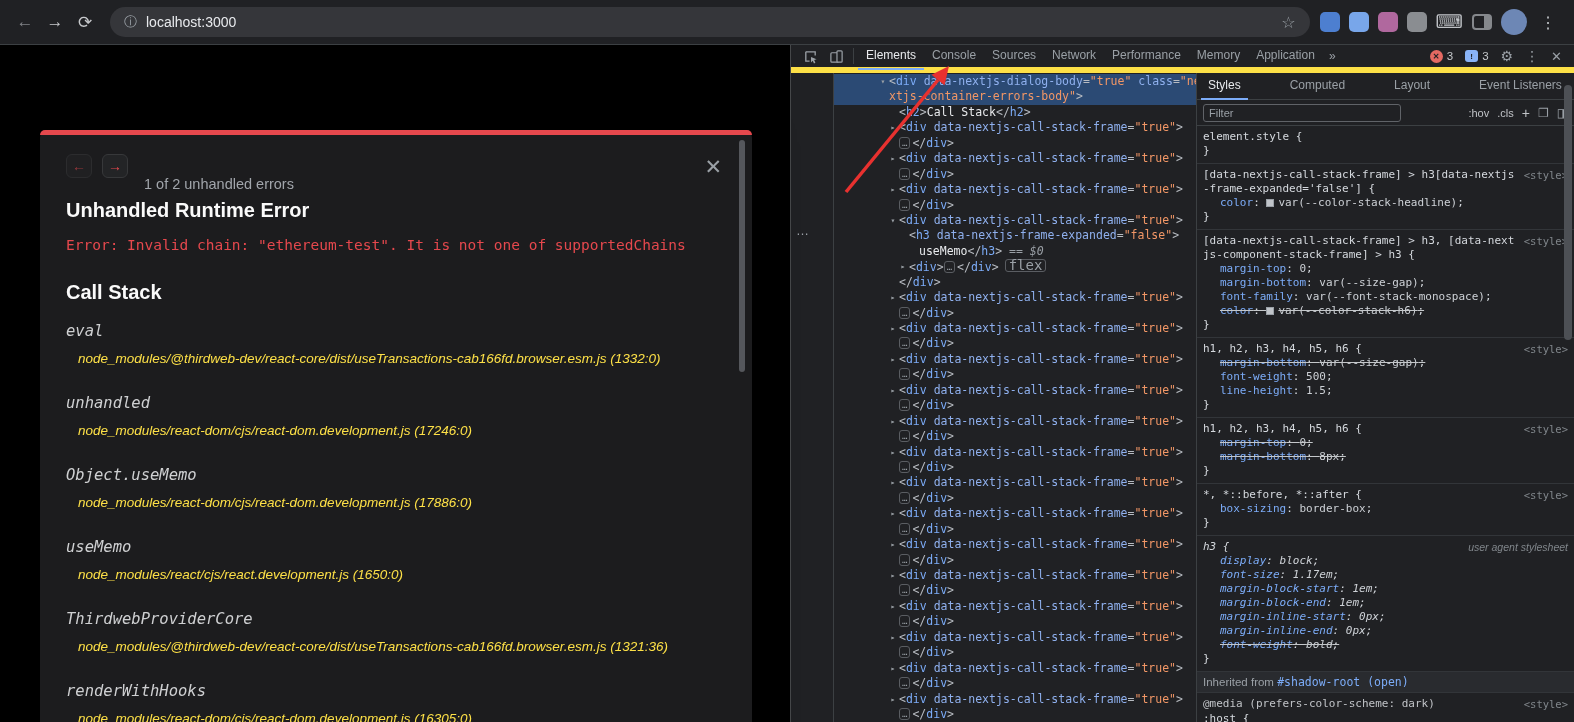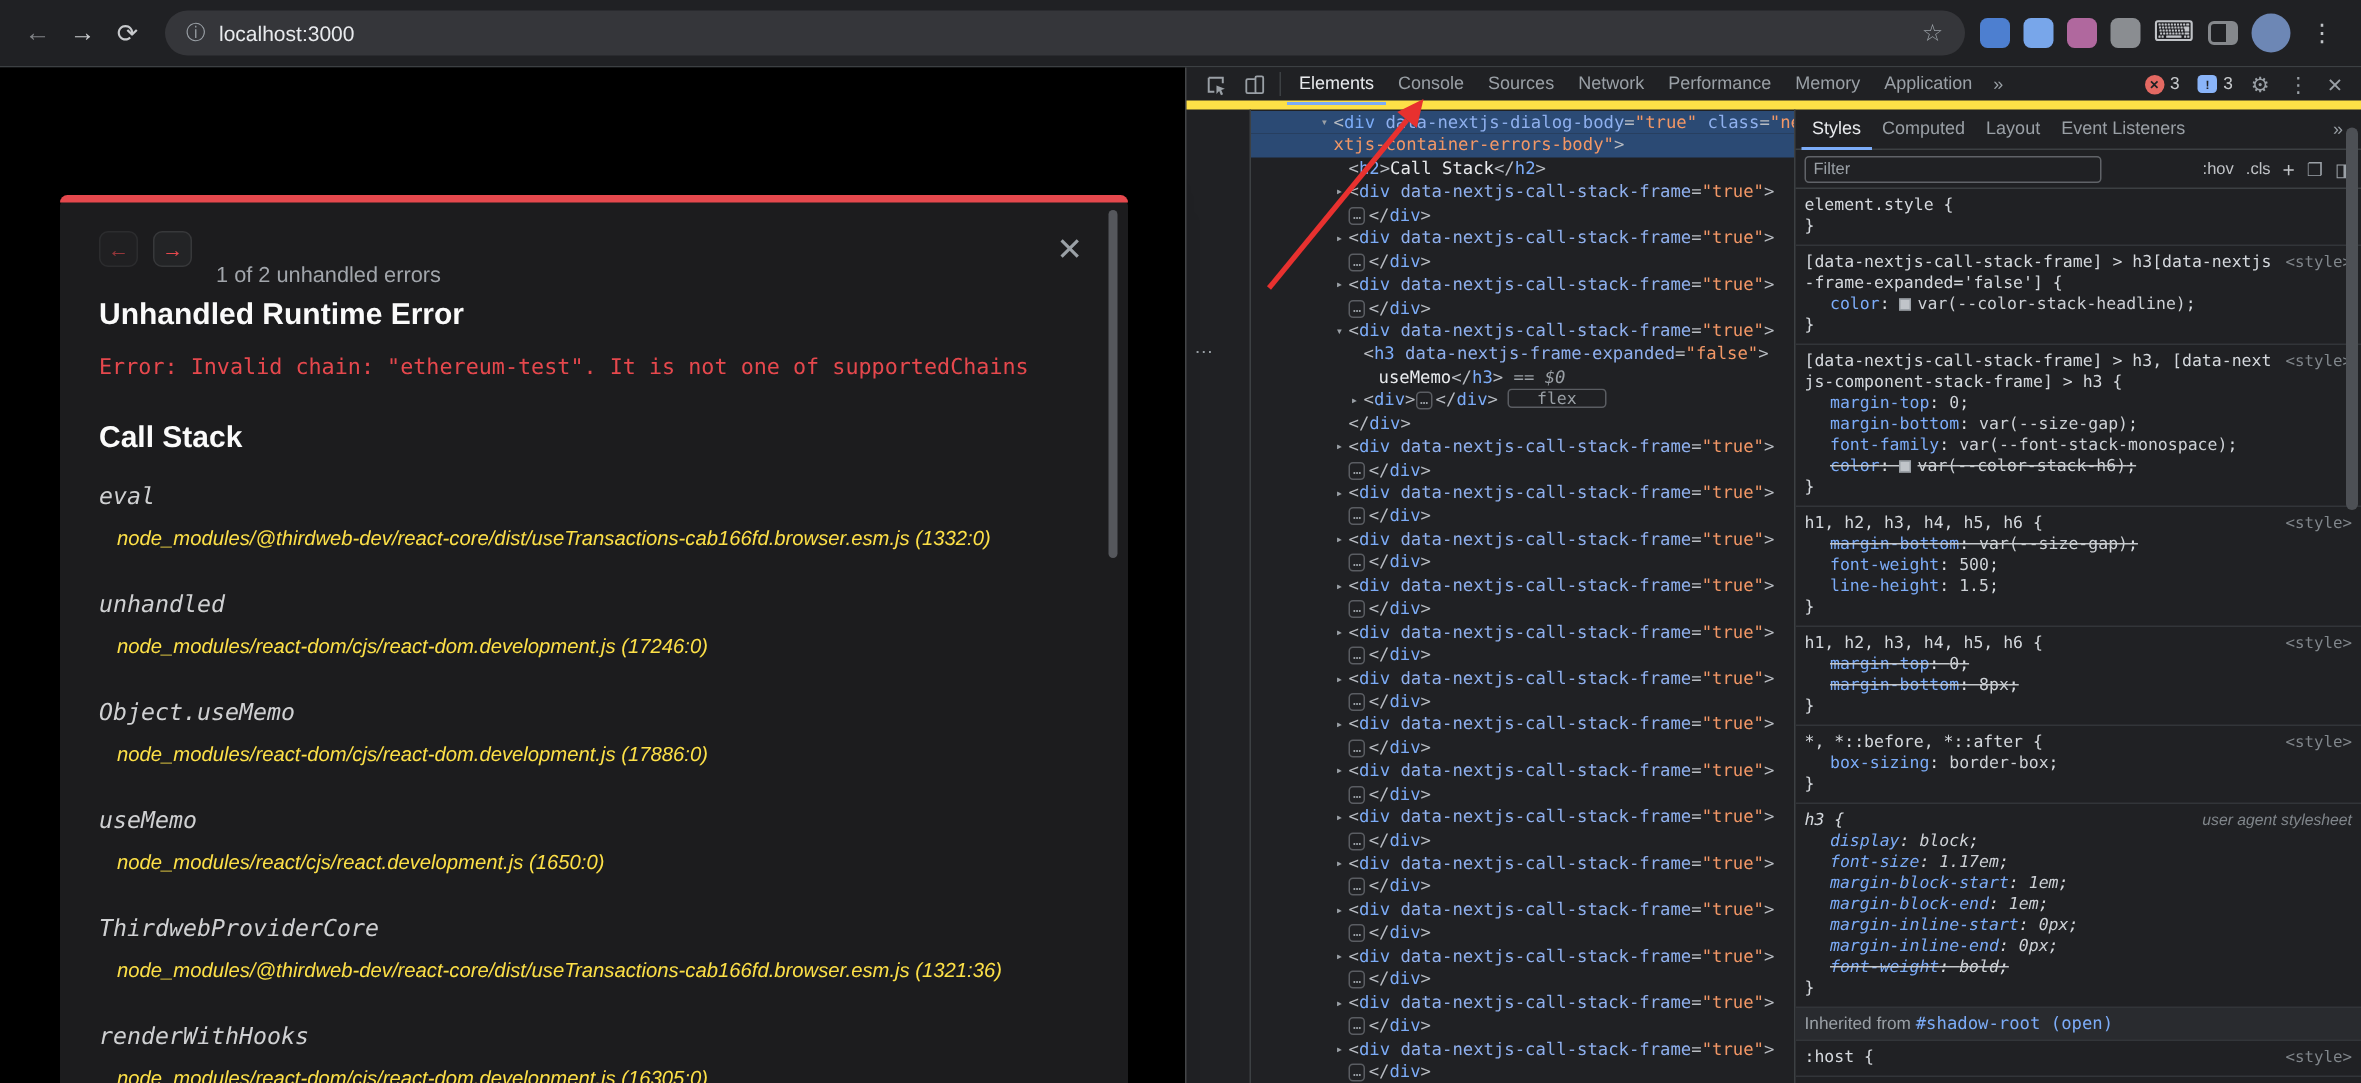--- a/index.html
+++ b/index.html
@@ -79,25 +79,25 @@
   .arr { position:absolute; top:0; width:10px; text-align:center; color:#9aa0a6; font-size:8px; }
   .tk-p  { color:#b8bcc2; }
   .tk-tg { color:#7cacf8; }
   .tk-at { color:#8fb0ee; }
   .tk-vl { color:#f29766; }
   .tk-tx { color:#e8eaed; }
   .tk-eq { color:#9aa0a6; font-style:italic; }
   .tk-el { display:inline-block; border:1px solid #5a5d62; border-radius:3px; color:#9aa0a6;
            font-size:9px; line-height:10px; padding:0 2px; margin-right:2px; vertical-align:1px; }
   .tk-fx { display:inline-block; border:1px solid #5a5d62; border-radius:3px; color:#9aa0a6;
-           font-size:11px; line-height:11px; padding:0 19px; margin-left:6px; vertical-align:1px; }
+           font-size:14px; line-height:11px; padding:0 3px; margin-left:6px; vertical-align:1px; }
 
   
   .styles-pane { flex:1; border-left:1px solid #3c4043; display:flex; flex-direction:column; min-width:0; position:relative; }
-  .st-tabs { height:27px; border-bottom:1px solid #3c4043; display:flex; align-items:center; padding:0 4px; flex:0 0 auto; }
+  .st-tabs { height:27px; border-bottom:1px solid #3c4043; display:flex; align-items:center; padding:0 4px; flex:0 0 auto;gap:35px; }
   .st-tab { padding:0 7px; font-size:12px; color:#9aa0a6; line-height:25px; height:27px; white-space:nowrap; }
   .st-tab.sel { color:#e8eaed; border-bottom:2px solid #7cacf8; }
   .st-more { color:#9aa0a6; font-size:12px; margin-left:auto; padding:0 8px; }
   .filter-row { height:26px; border-bottom:1px solid #3c4043; display:flex; align-items:center; padding:0 6px; gap:8px; flex:0 0 auto; }
   .filter-input { width:198px; height:18px; background:transparent; border:1px solid #606368; border-radius:3px;
                   color:#e8eaed; font-size:11px; padding:0 5px; outline:none; }
   .filter-input::placeholder { color:#9aa0a6; }
   .fr-spacer { flex:1; }
   .fr-item { color:#c0c3c7; font-size:11px; }
   .fr-plus { font-size:14px; }
@@ -362,20 +362,21 @@
                 <div class="prop"><span class="p-name">margin-block-start</span>: <span class="p-val">1em</span>;</div>
                 <div class="prop"><span class="p-name">margin-block-end</span>: <span class="p-val">1em</span>;</div>
                 <div class="prop"><span class="p-name">margin-inline-start</span>: <span class="p-val">0px</span>;</div>
                 <div class="prop"><span class="p-name">margin-inline-end</span>: <span class="p-val">0px</span>;</div>
                 <div class="prop struck"><span class="p-name">font-weight</span>: <span class="p-val">bold</span>;</div>
                 <div class="close-brace">}</div>
               </div>
               <div class="sec-header"><span>Inherited from </span><span class="sec-link">#shadow-root (open)</span></div>
               <div class="rule">
                 <span class="rule-origin">&lt;style&gt;</span>
+                <div class="media-line">@media (prefers-color-scheme: dark)</div>
                 <div class="sel-line">:host {</div>
               </div>
             </div>
           <div class="st-scroll"></div>
         </div>
       </div>
     </div>
   </div>
 
   <svg class="annotation" viewBox="0 0 1574 722">

